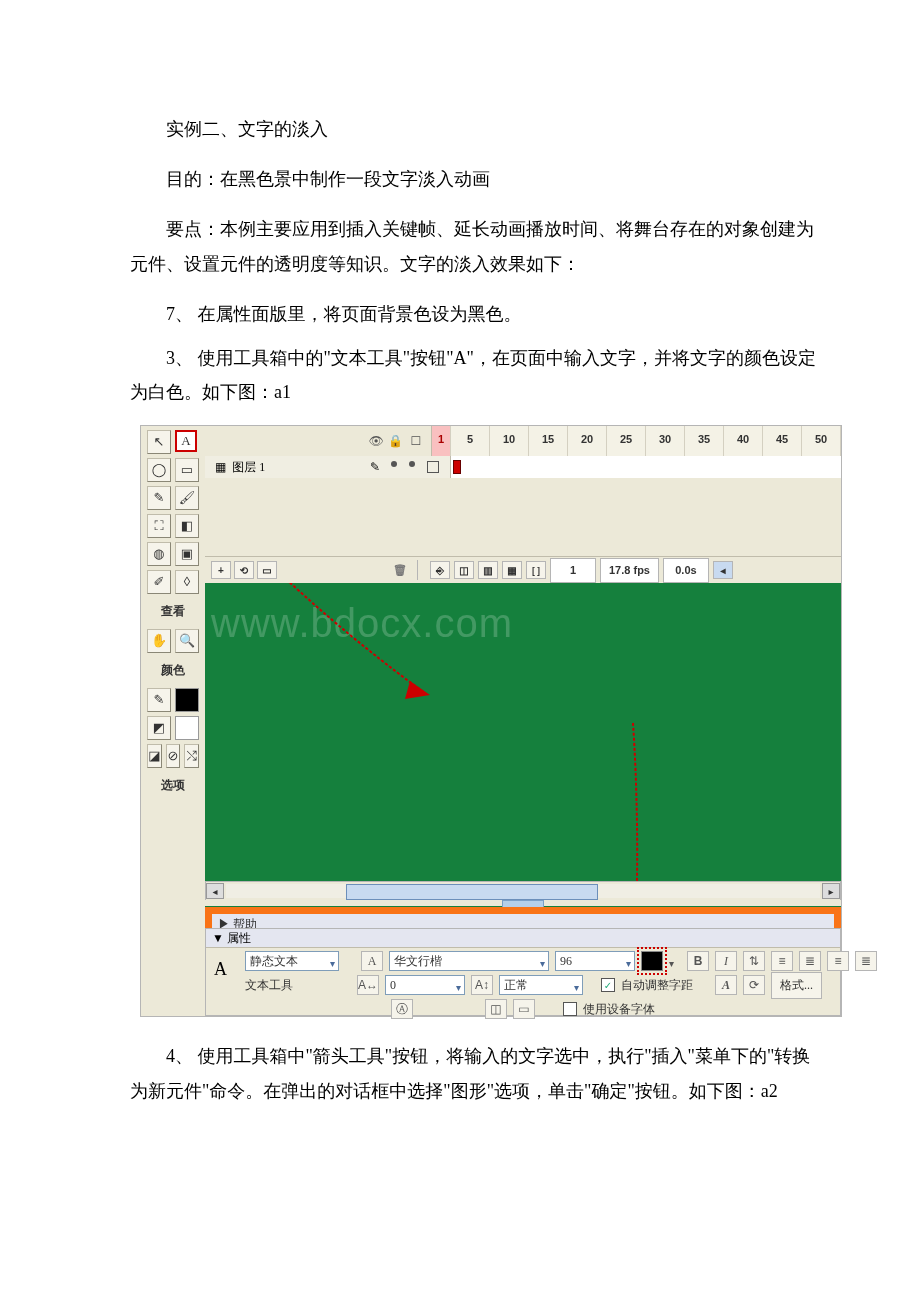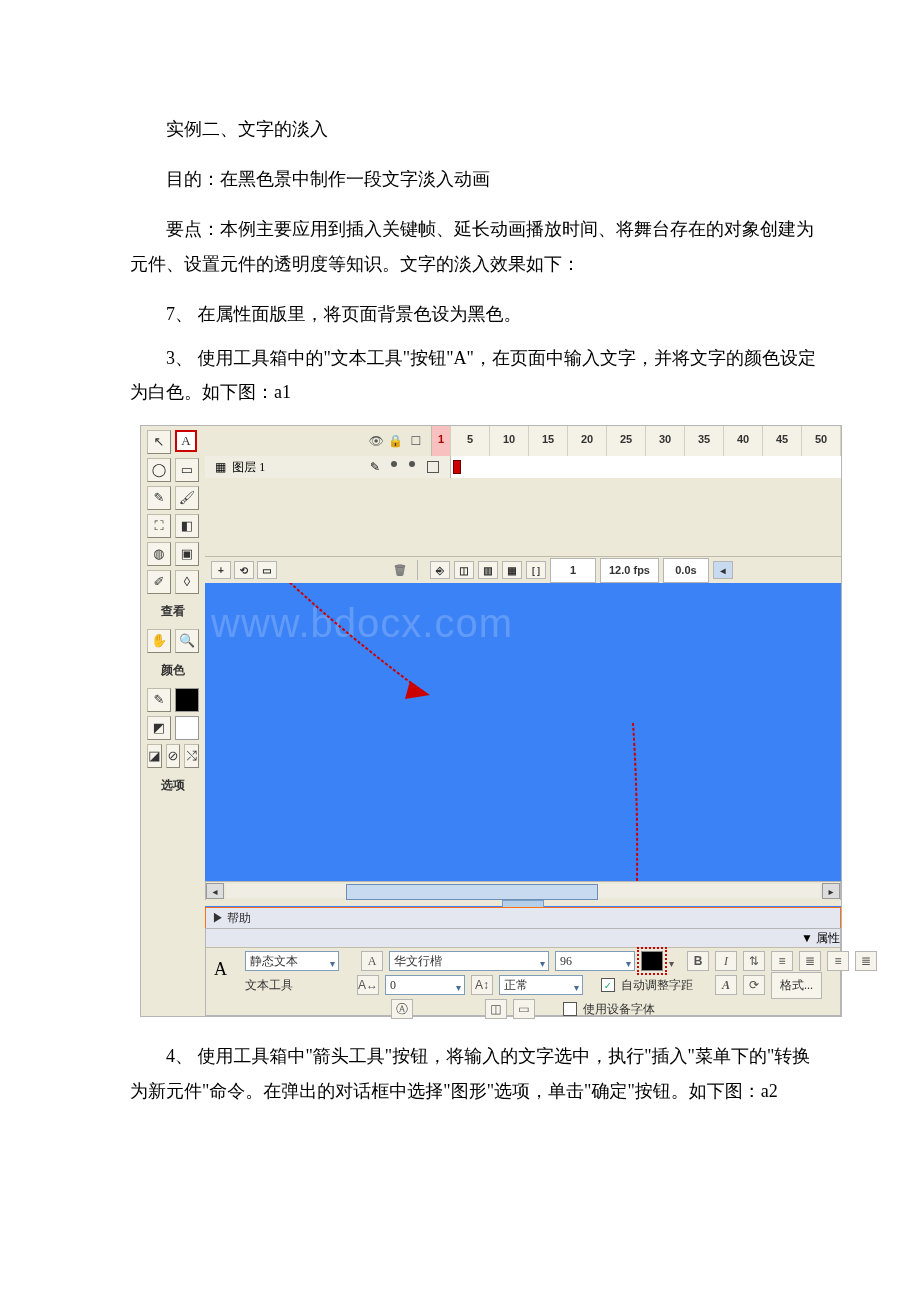--- a/index.html
+++ b/index.html
@@ -203,21 +203,21 @@
     min-width:28px;
     text-align:center;
   }
   
   .stage-scroll {
     position:absolute;
     left:64px;
     top:157px;
     right:0;
     height: 350px;
-    background:#3b82f6;
+    background:#15803d;
   }
   .stage-scroll .watermark {
     position:absolute;
     left:6px;
     top:2px;
     font-family: Arial, sans-serif;
     font-size: 40px;
     color: rgba(255,255,255,0.2);
     letter-spacing:1px;
   }
@@ -272,21 +272,21 @@
   }
   .sep-line .grip { width:40px; height:6px; background:#b5cfe8; border:1px solid #7a9fc6;}
   
   .panel-help {
     position:absolute;
     left:64px;
     top:481px;
     right:0;
     height:20px;
     background:#e4e6f0;
-    border:1px solid #f97316;
+    border:7px solid #f97316;
     font-size:12px;
     display:flex;
     align-items:center;
     padding-left:6px;
     color:#333;
   }
   .panel-props {
     position:absolute;
     left:64px;
     top:502px;
@@ -296,21 +296,20 @@
     border:1px solid #b5b5b5;
   }
   .panel-props .phead {
     height:18px;
     background:#e4e6f0;
     font-size:12px;
     display:flex;
     align-items:center;
     padding-left:6px;
     border-bottom:1px solid #c0bcab;
-    justify-content:flex-end;
   }
   .prow { display:flex; align-items:center; height:26px; padding-left:10px; gap:6px; font-size:12px; color:#333;}
   .sel, .inp {
     border:1px solid #7f9db9;
     background:#fff;
     height:18px;
     font-size:12px;
     padding: 0 4px;
     display:flex;
     align-items:center;
@@ -454,21 +453,21 @@
           <div class="mini">▭</div>
         </div>
         <div class="trash">🗑</div>
         <div class="divider"></div>
         <div class="mini">⎆</div>
         <div class="mini">◫</div>
         <div class="mini">▥</div>
         <div class="mini">▦</div>
         <div class="mini">［］</div>
         <div class="val">1</div>
-        <div class="val">12.0 fps</div>
+        <div class="val">17.8 fps</div>
         <div class="val">0.0s</div>
         <div class="mini" style="background:#c8daf0">◂</div>
       </div>
 
       <div class="stage-scroll">
         <div class="watermark">www.bdocx.com</div>
 
         <svg class="annot-line" style="left:0;top:0;" width="636" height="298">
           <path d="M -44 -140 C 30 -40, 150 60, 220 110" stroke="#c00" stroke-width="2" fill="none" stroke-dasharray="3,2"></path>
           <path d="M 205 98 L 225 112 L 200 116 Z" fill="#c00"></path>

